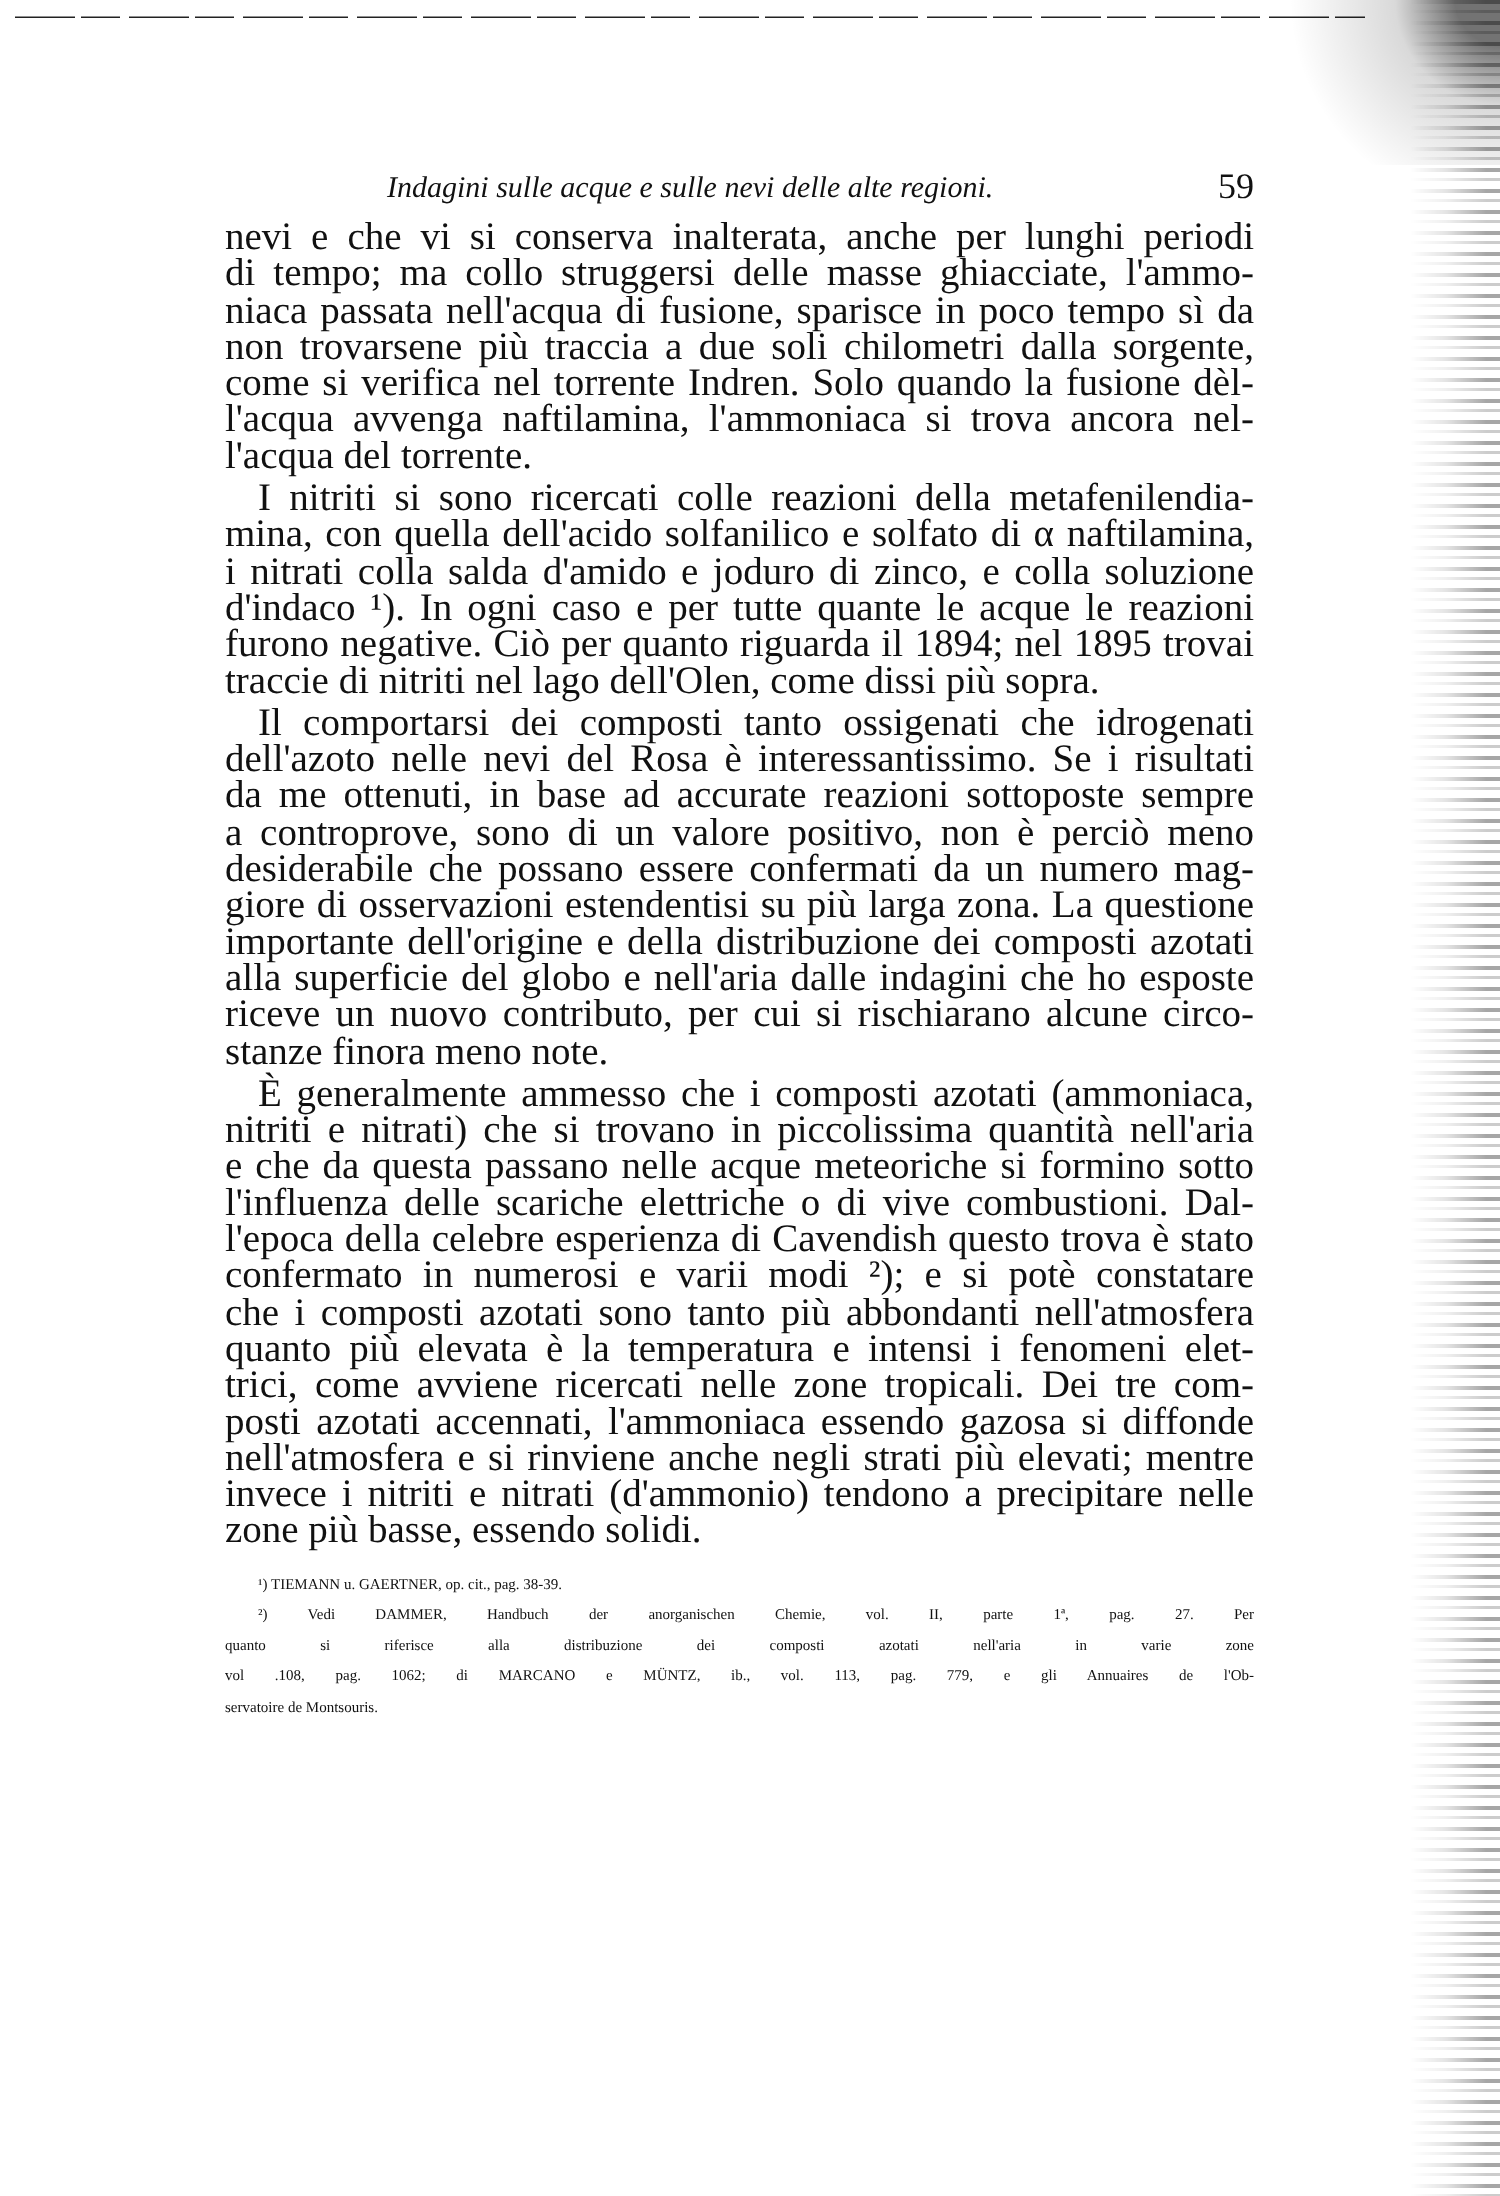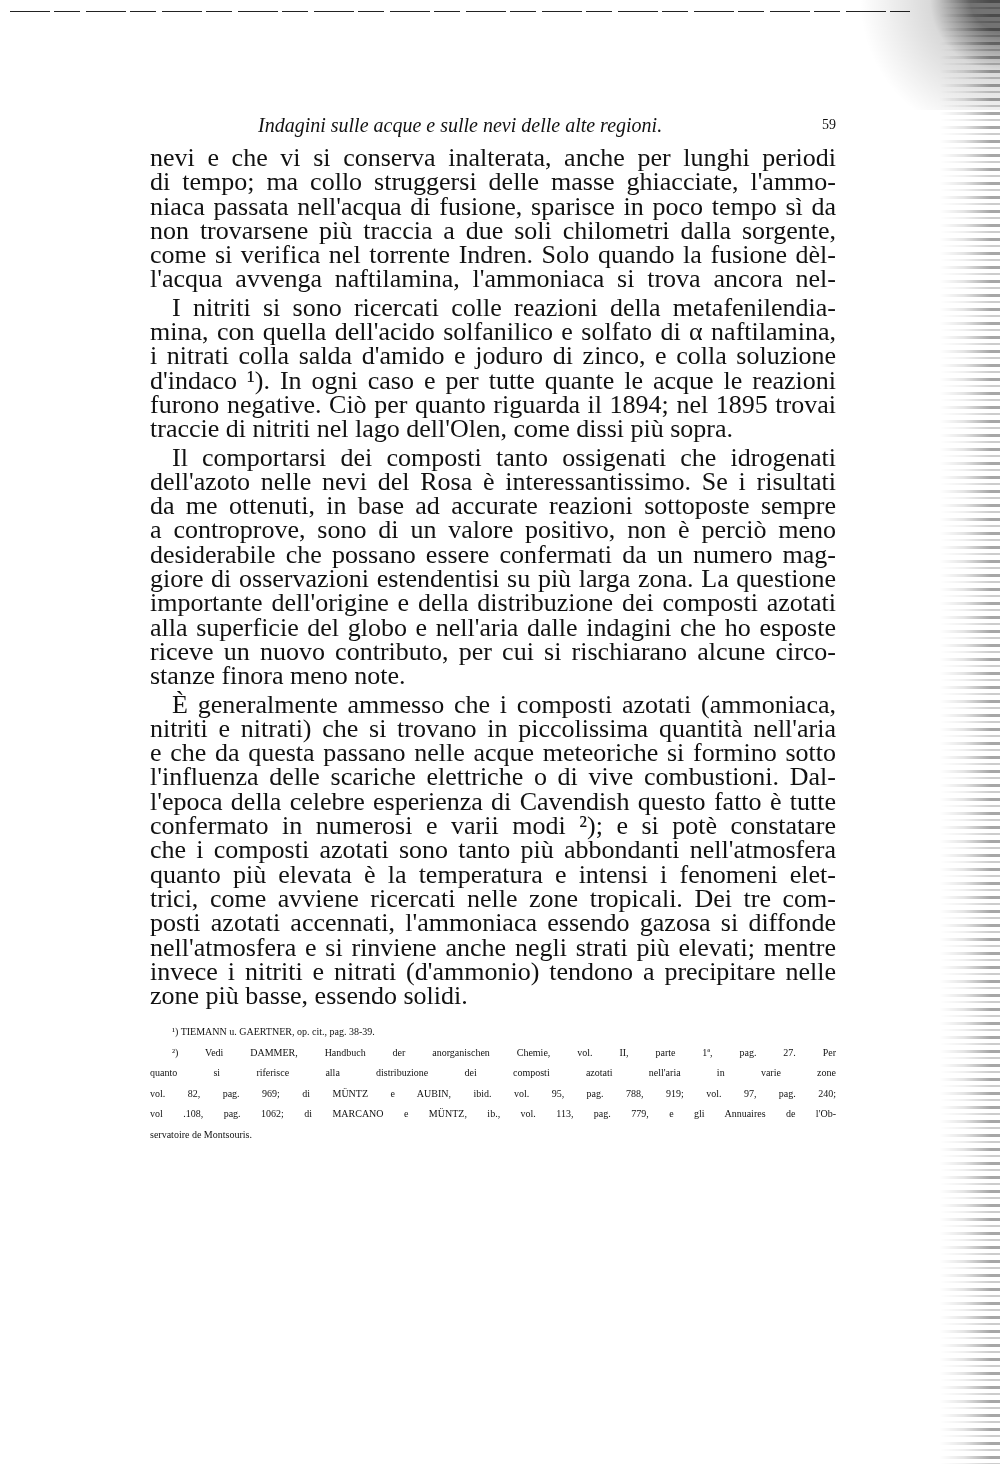--- a/index.html
+++ b/index.html
@@ -27,21 +27,21 @@
   .page {
     position: absolute; left: 150px; top: 110px; width: 686px;
   }
   .running-head {
     position: relative; height: 30px; font-size: 18px; line-height: 30px; text-align: center;
   }
   .running-head .title {
     position: absolute; left: 108px; font-style: italic; font-family: "Liberation Serif", serif; font-size: 20px;
   }
   .running-head .pageno {
-    position: absolute; right: 0; font-family: "Liberation Serif", serif; font-size: 14px;
+    position: absolute; right: 0; font-family: "Liberation Serif", serif; font-size: 24px;
   }
   .body-text {
     font-family: "Liberation Serif", serif;
     font-size: 26px; line-height: 24.3px;
     margin-top: 6px;
   }
   .para { margin: 0 0 4px 0; text-align: justify; text-align-last: left; }
   .para .line { display: block; white-space: nowrap; text-align: justify; text-align-last: justify; }
   .para .line.last { text-align-last: left; }
   .para.indent .line.first { padding-left: 22px; }
@@ -67,20 +67,21 @@
   </div>
 
   <div class="body-text">
     <p class="para">
       <span class="line first">nevi e che vi si conserva inalterata, anche per lunghi periodi</span>
       <span class="line">di tempo; ma collo struggersi delle masse ghiacciate, l'ammo-</span>
       <span class="line">niaca passata nell'acqua di fusione, sparisce in poco tempo sì da</span>
       <span class="line">non trovarsene più traccia a due soli chilometri dalla sorgente,</span>
       <span class="line">come si verifica nel torrente Indren. Solo quando la fusione dèl-</span>
       <span class="line">l'acqua avvenga naftilamina, l'ammoniaca si trova ancora nel-</span>
+      <span class="line last">l'acqua del torrente.</span>
     </p>
     <p class="para indent">
       <span class="line first">I nitriti si sono ricercati colle reazioni della metafenilendia-</span>
       <span class="line">mina, con quella dell'acido solfanilico e solfato di α naftilamina,</span>
       <span class="line">i nitrati colla salda d'amido e joduro di zinco, e colla soluzione</span>
       <span class="line">d'indaco ¹). In ogni caso e per tutte quante le acque le reazioni</span>
       <span class="line">furono negative. Ciò per quanto riguarda il 1894; nel 1895 trovai</span>
       <span class="line last">traccie di nitriti nel lago dell'Olen, come dissi più sopra.</span>
     </p>
     <p class="para indent">
@@ -93,37 +94,36 @@
       <span class="line">importante dell'origine e della distribuzione dei composti azotati</span>
       <span class="line">alla superficie del globo e nell'aria dalle indagini che ho esposte</span>
       <span class="line">riceve un nuovo contributo, per cui si rischiarano alcune circo-</span>
       <span class="line last">stanze finora meno note.</span>
     </p>
     <p class="para indent">
       <span class="line first">È generalmente ammesso che i composti azotati (ammoniaca,</span>
       <span class="line">nitriti e nitrati) che si trovano in piccolissima quantità nell'aria</span>
       <span class="line">e che da questa passano nelle acque meteoriche si formino sotto</span>
       <span class="line">l'influenza delle scariche elettriche o di vive combustioni. Dal-</span>
-      <span class="line">l'epoca della celebre esperienza di Cavendish questo fatto è tutte</span>
+      <span class="line">l'epoca della celebre esperienza di Cavendish questo trova è stato</span>
       <span class="line">confermato in numerosi e varii modi ²); e si potè constatare</span>
       <span class="line">che i composti azotati sono tanto più abbondanti nell'atmosfera</span>
       <span class="line">quanto più elevata è la temperatura e intensi i fenomeni elet-</span>
       <span class="line">trici, come avviene ricercati nelle zone tropicali. Dei tre com-</span>
       <span class="line">posti azotati accennati, l'ammoniaca essendo gazosa si diffonde</span>
       <span class="line">nell'atmosfera e si rinviene anche negli strati più elevati; mentre</span>
       <span class="line">invece i nitriti e nitrati (d'ammonio) tendono a precipitare nelle</span>
       <span class="line last">zone più basse, essendo solidi.</span>
     </p>
   </div>
 
   <div class="footnotes">
     <div class="fn">
       <span class="line first last">¹) TIEMANN u. GAERTNER, op. cit., pag. 38-39.</span>
     </div>
     <div class="fn">
       <span class="line first">²) Vedi DAMMER, Handbuch der anorganischen Chemie, vol. II, parte 1ª, pag. 27. Per</span>
       <span class="line">quanto si riferisce alla distribuzione dei composti azotati nell'aria in varie zone</span>
-      <span class="line">vol. 82, pag. 969; di MÜNTZ e AUBIN, ibid. vol. 95, pag. 788, 919; vol. 97, pag. 240;</span>
       <span class="line">vol .108, pag. 1062; di MARCANO e MÜNTZ, ib., vol. 113, pag. 779, e gli Annuaires de l'Ob-</span>
       <span class="line last">servatoire de Montsouris.</span>
     </div>
   </div>
 </div>
 
 </body></html>

